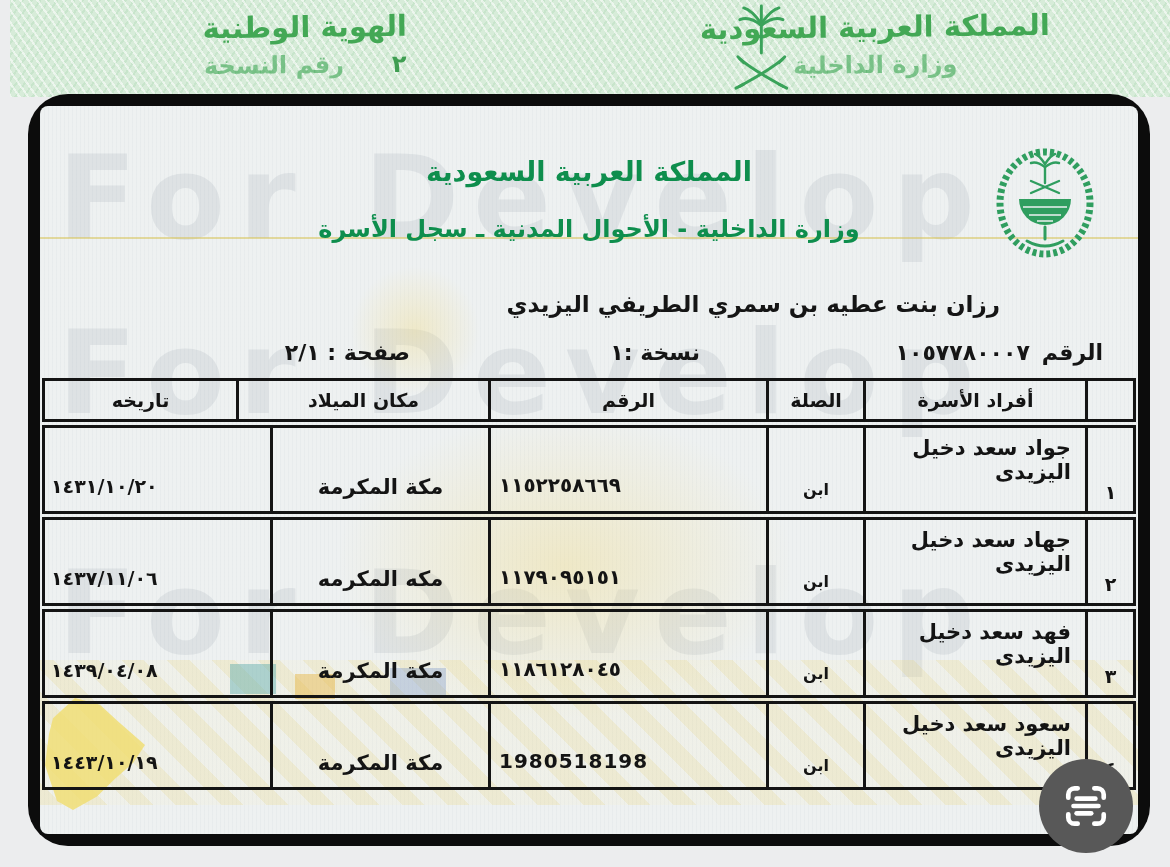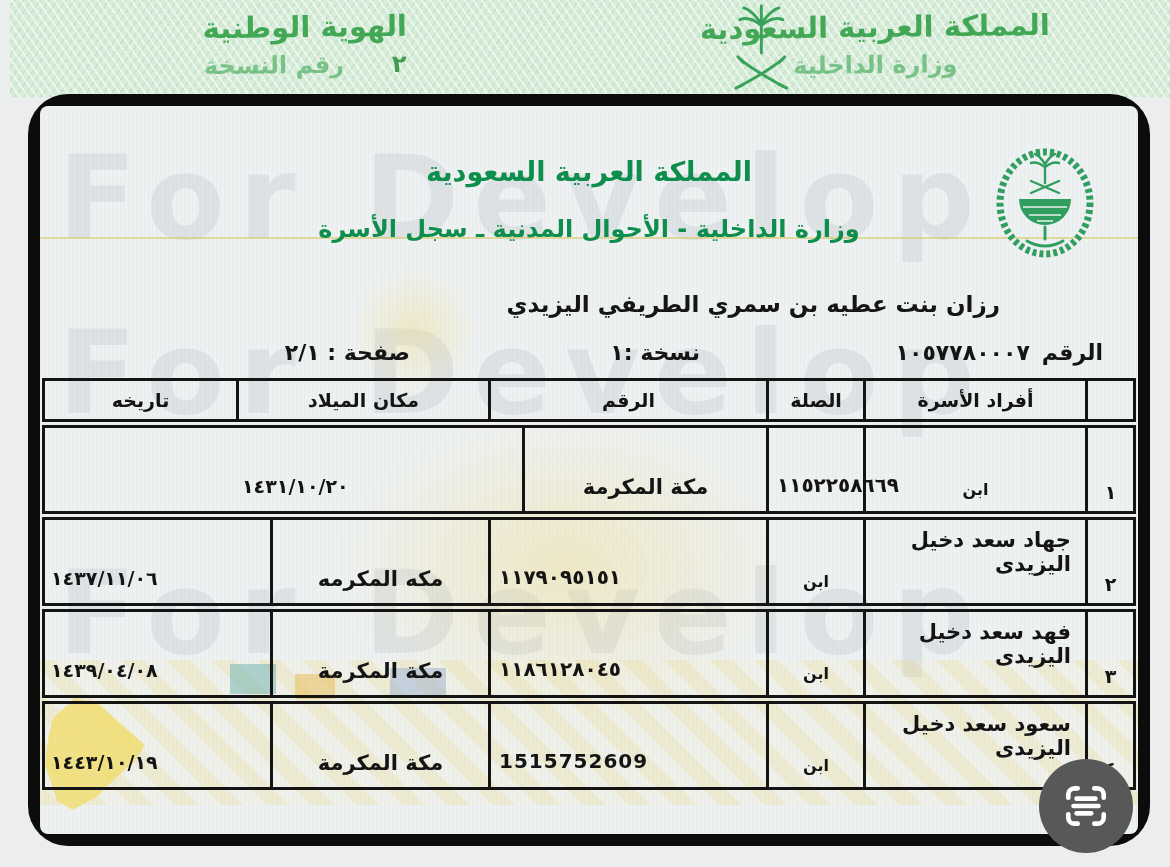--- a/index.html
+++ b/index.html
@@ -172,20 +172,21 @@
           <div class="hcell"></div>
           <div class="hcell">أفراد الأسرة</div>
           <div class="hcell">الصلة</div>
           <div class="hcell">الرقم</div>
           <div class="hcell">مكان الميلاد</div>
           <div class="hcell">تاريخه</div>
         </div>
 
         <div class="trow">
           <div class="cell c-idx">١</div>
+          <div class="cell c-name">جواد سعد دخيل اليزيدى</div>
           <div class="cell c-rel">ابن</div>
           <div class="cell c-num">١١٥٢٢٥٨٦٦٩</div>
           <div class="cell c-place">مكة المكرمة</div>
           <div class="cell c-date">١٤٣١/١٠/٢٠</div>
         </div>
 
         <div class="trow">
           <div class="cell c-idx">٢</div>
           <div class="cell c-name">جهاد سعد دخيل اليزيدى</div>
           <div class="cell c-rel">ابن</div>
@@ -200,21 +201,21 @@
           <div class="cell c-rel">ابن</div>
           <div class="cell c-num">١١٨٦١٢٨٠٤٥</div>
           <div class="cell c-place">مكة المكرمة</div>
           <div class="cell c-date">١٤٣٩/٠٤/٠٨</div>
         </div>
 
         <div class="trow">
           <div class="cell c-idx">٤</div>
           <div class="cell c-name">سعود سعد دخيل اليزيدى</div>
           <div class="cell c-rel">ابن</div>
-          <div class="cell c-num">1515752609</div>
+          <div class="cell c-num">1980518198</div>
           <div class="cell c-place">مكة المكرمة</div>
           <div class="cell c-date">١٤٤٣/١٠/١٩</div>
         </div>
       </div>
 
     </div>
   </div>
 
   <button class="scan-fab">
     <svg width="50" height="50" viewBox="0 0 48 48">

